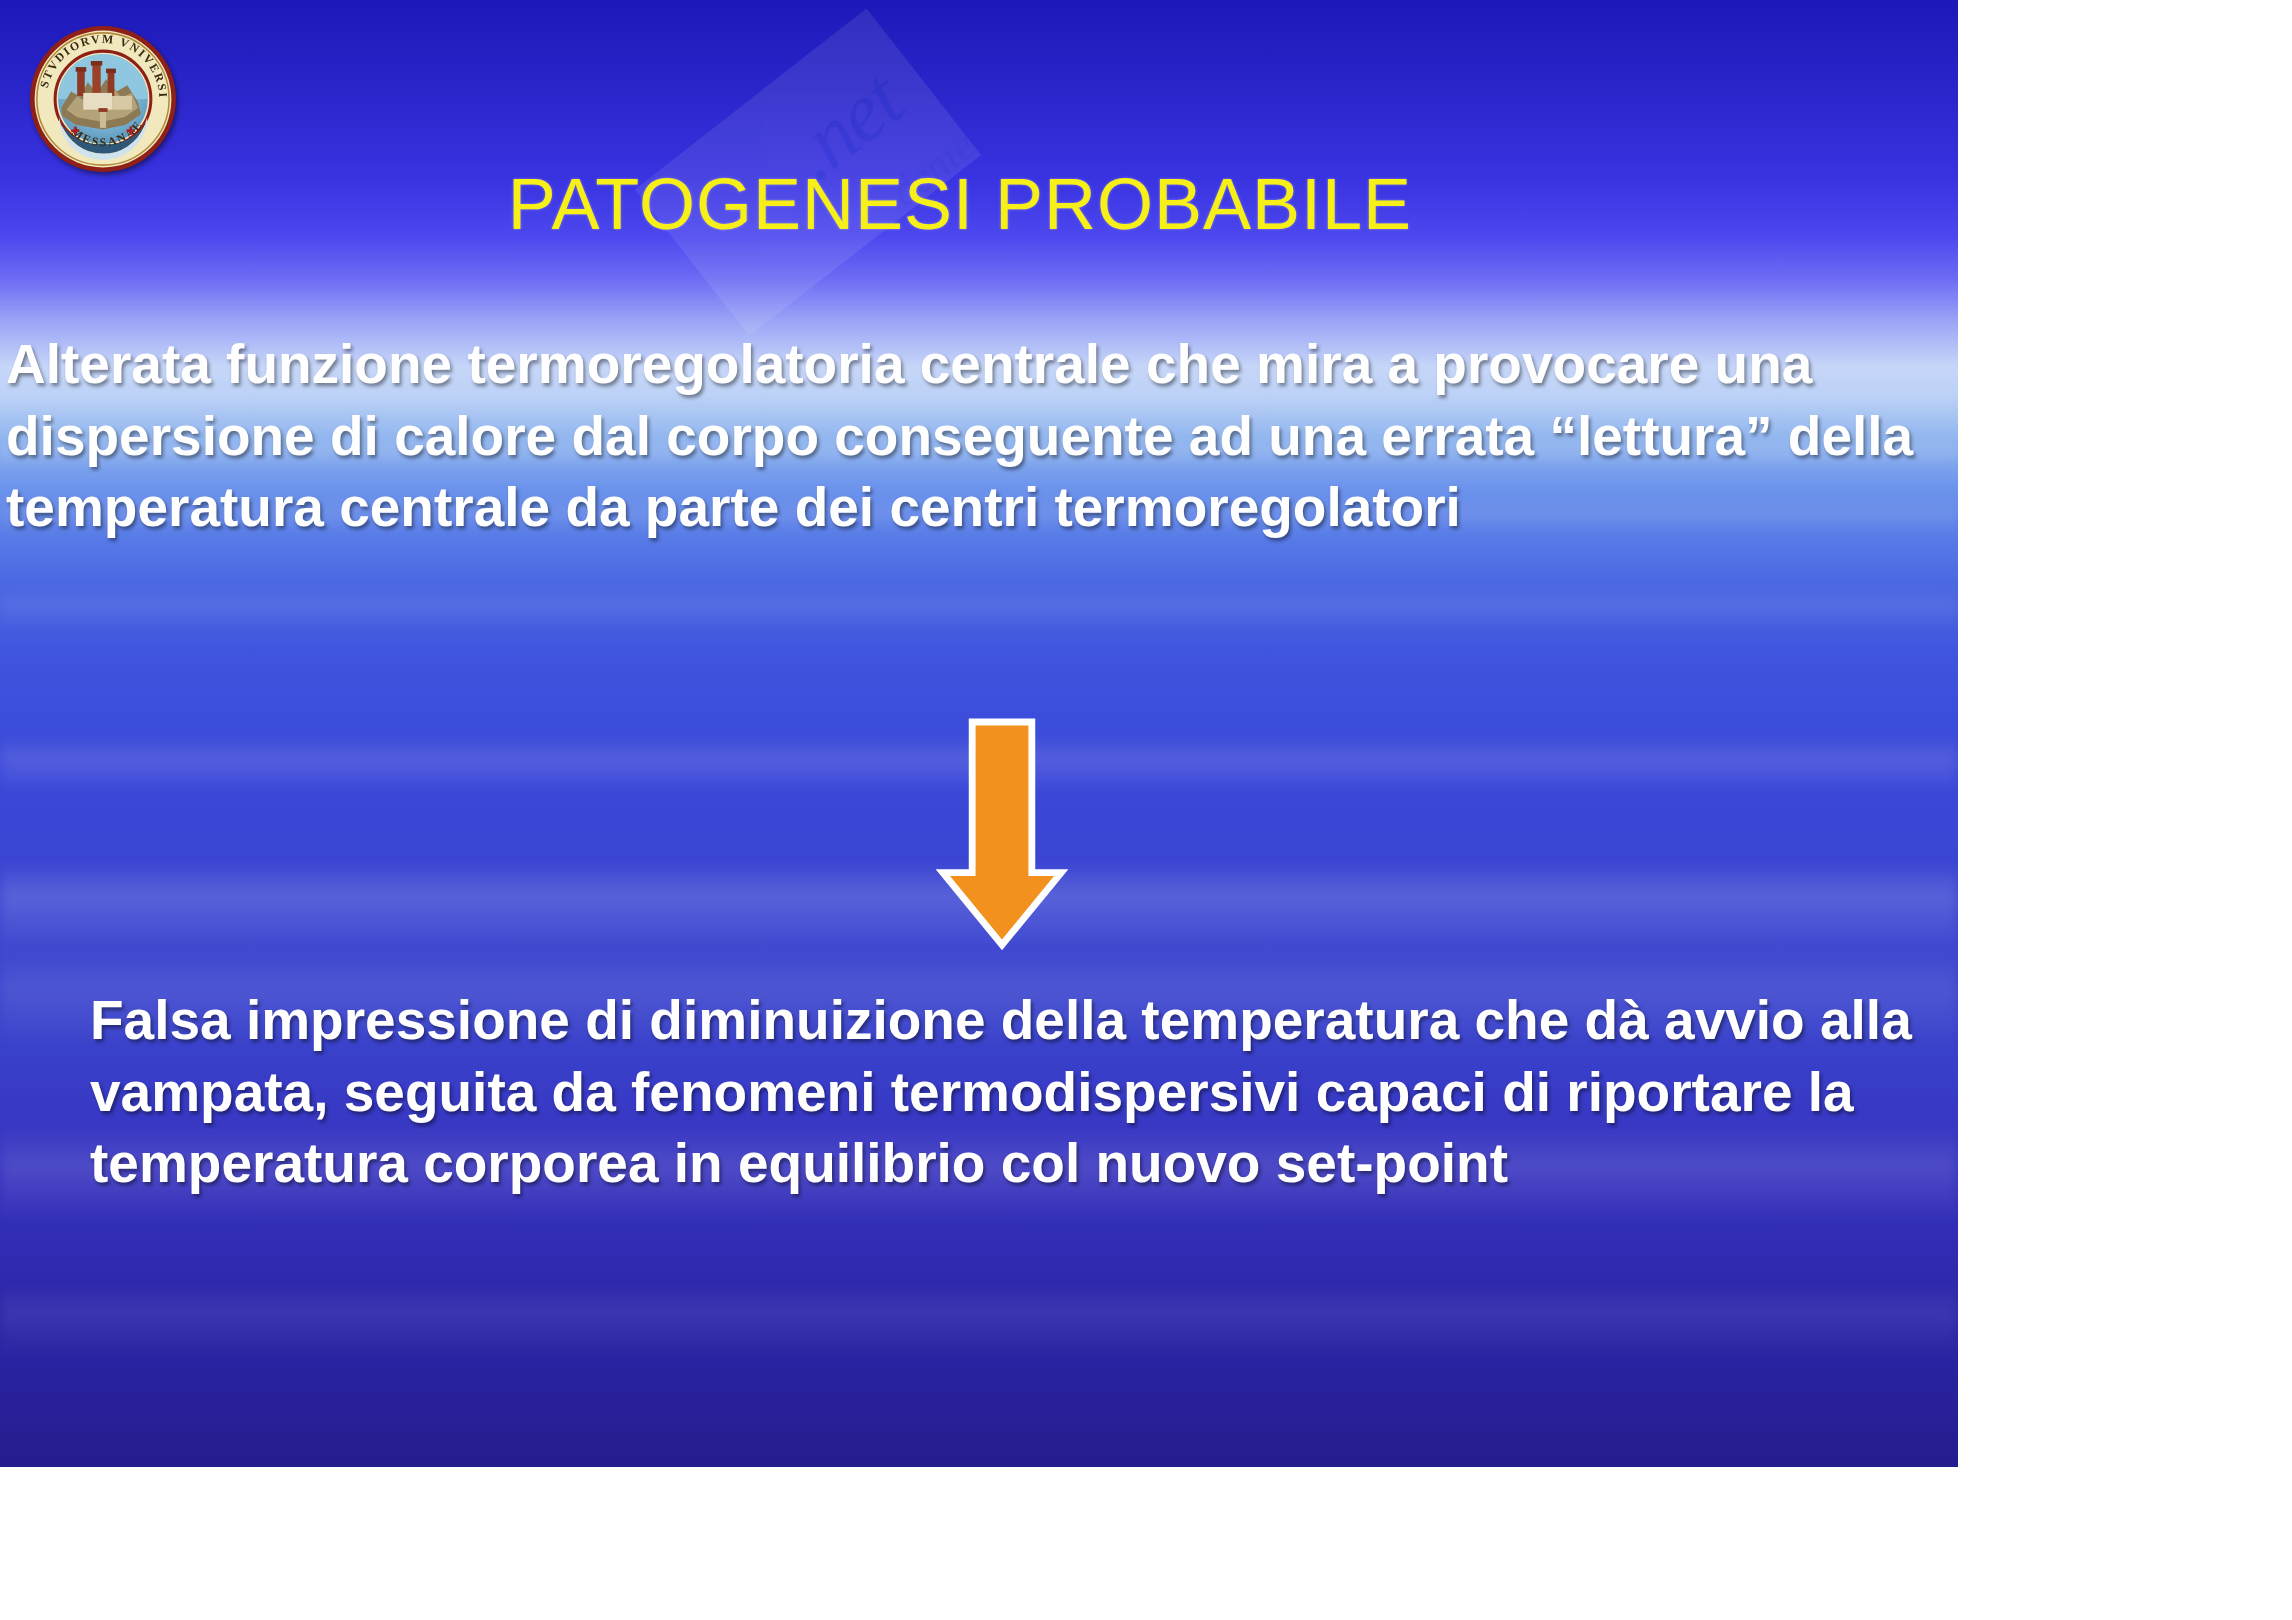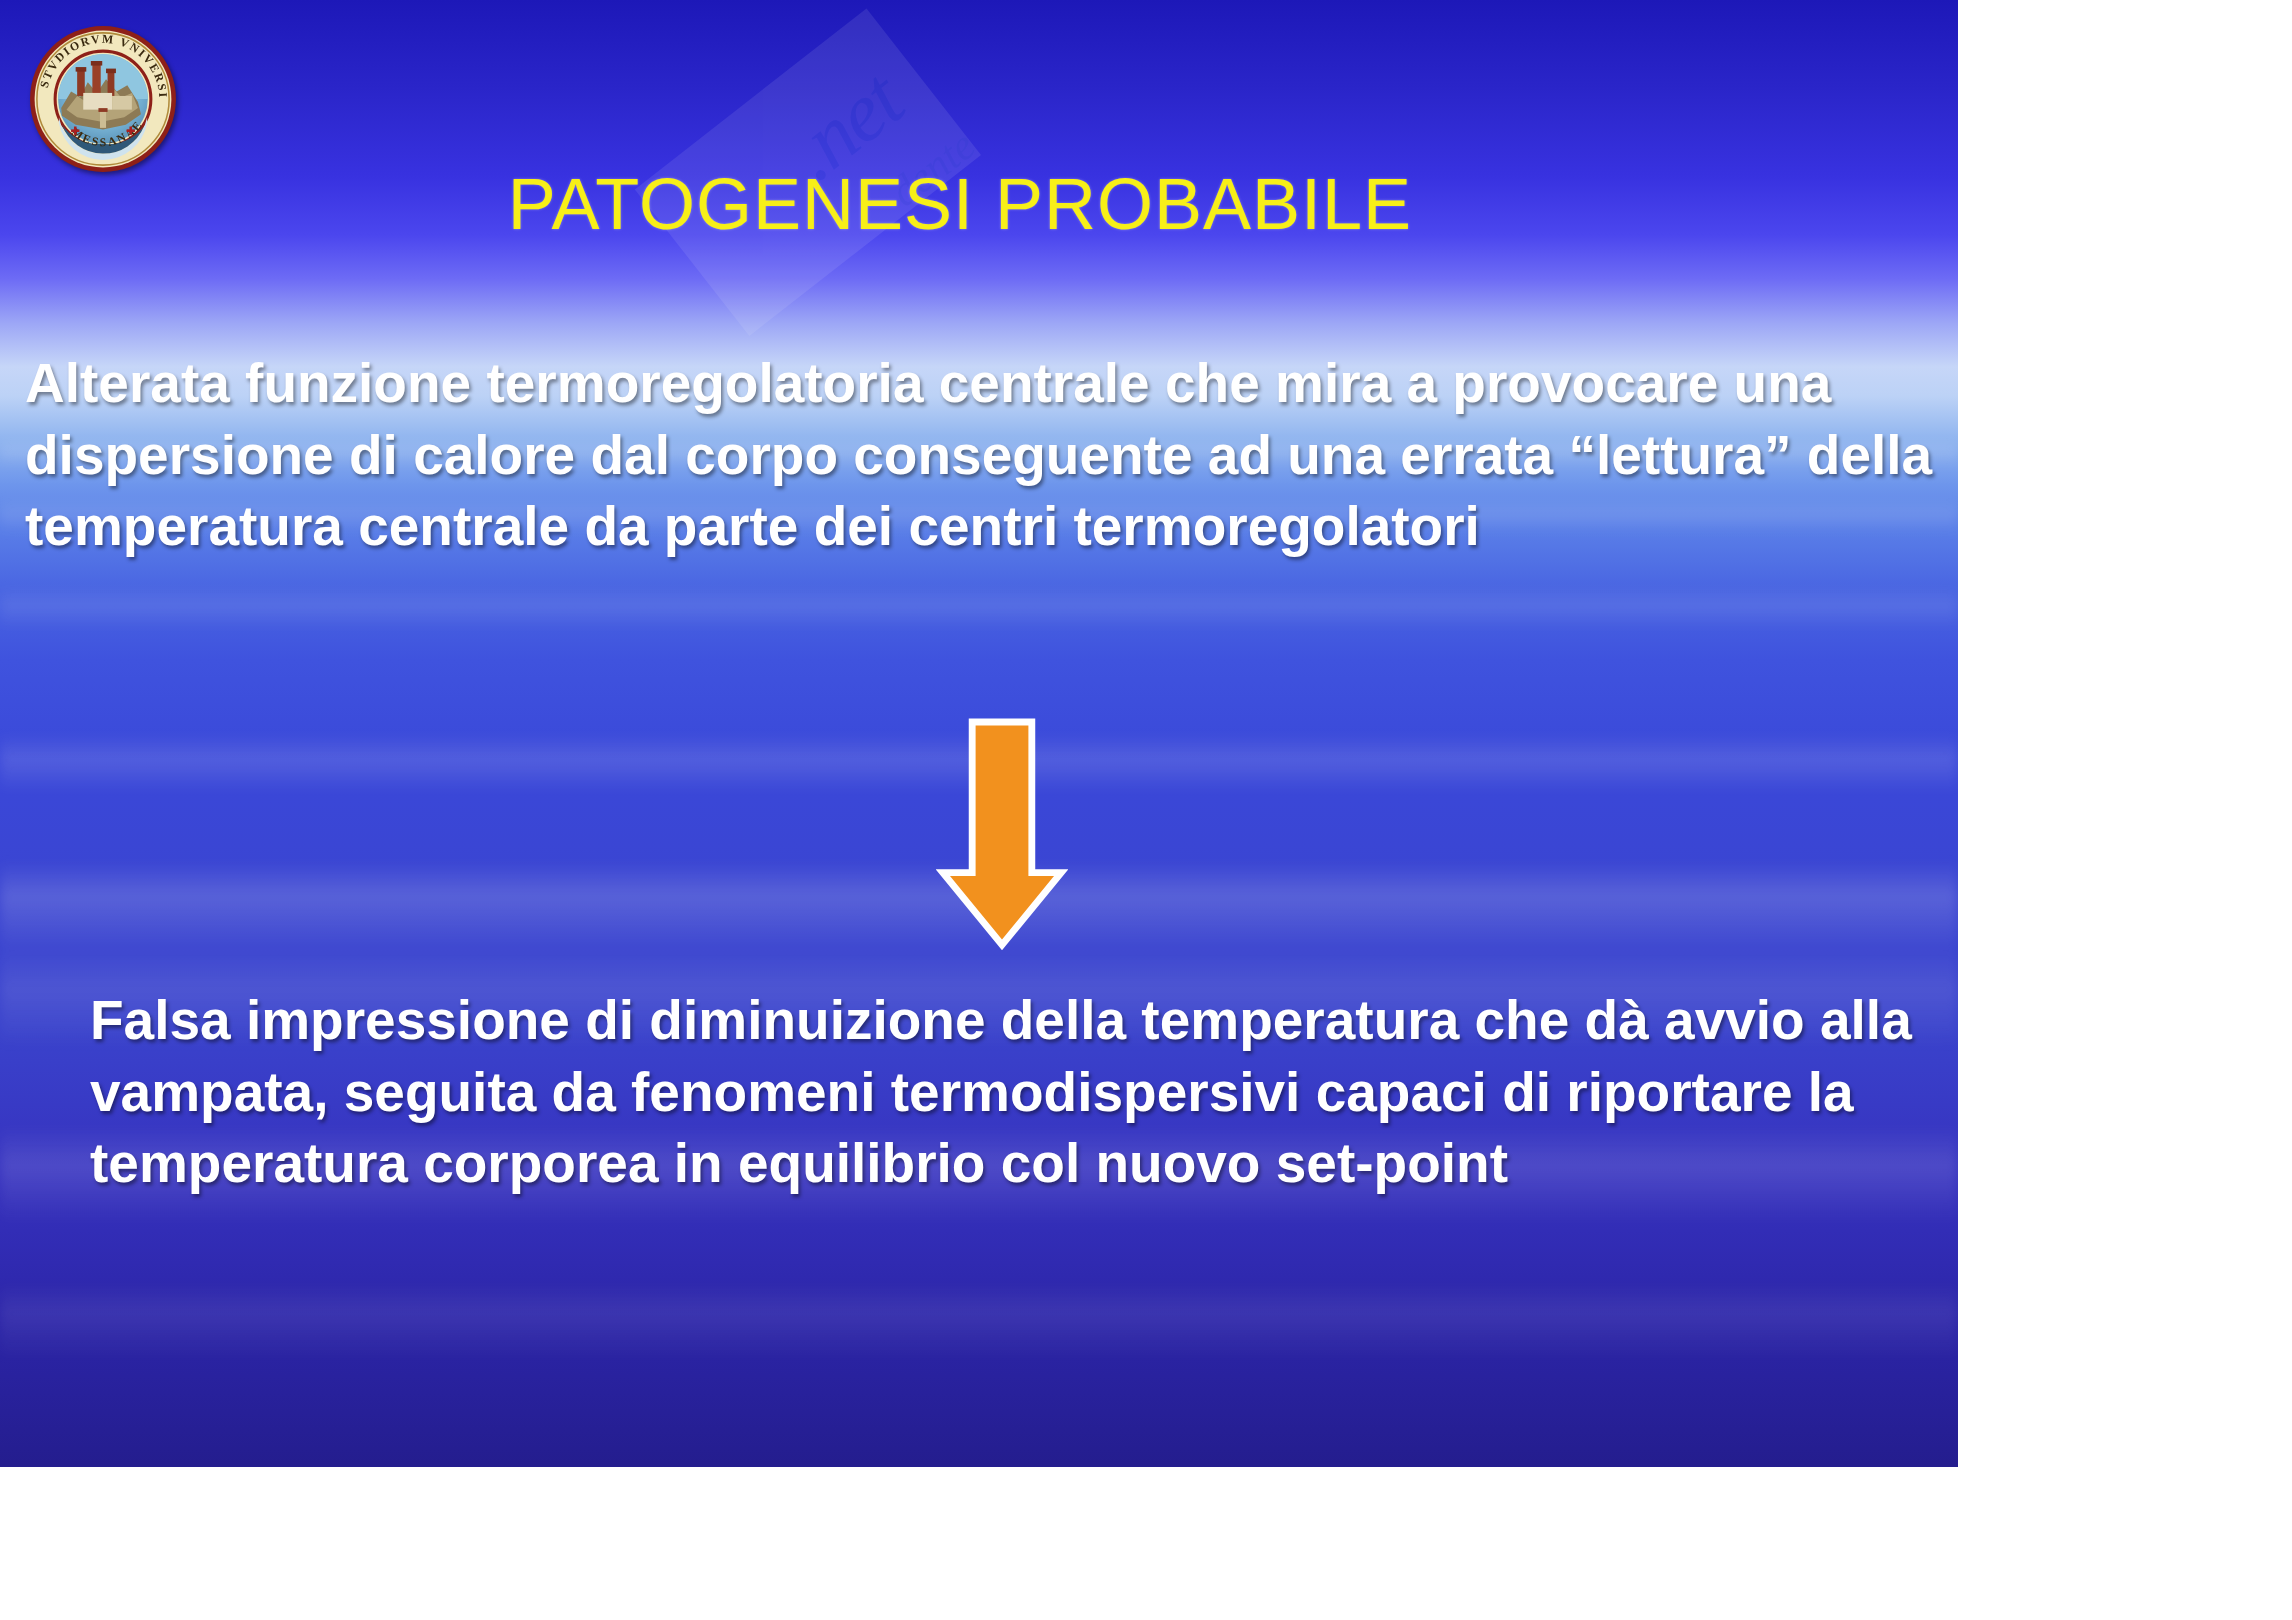--- a/index.html
+++ b/index.html
@@ -93,21 +93,21 @@
     text-shadow:0 0 2.9px rgba(255,255,255,.35);
     text-align:center;
   }
 
   
   .body-text{
     position:absolute;color:#ffffff;font-weight:bold;
     font-size:55px;line-height:1.30;
     text-shadow:2px 2.9px 3.9px rgba(0,0,0,.42);
   }
-  #para1{left:25px;top:329px;width:1936px;margin-top:19px;}
+  #para1{left:6px;top:329px;width:1936px;}
   #para2{left:90px;top:985px;width:1843px;}
 
   
   #arrow{position:absolute;left:936px;top:716px;width:132px;height:235px;}
   #arrow svg{display:block;width:132px;height:235px;}
 </style>
 </head>
 <body>
 
 <div id="slide">

